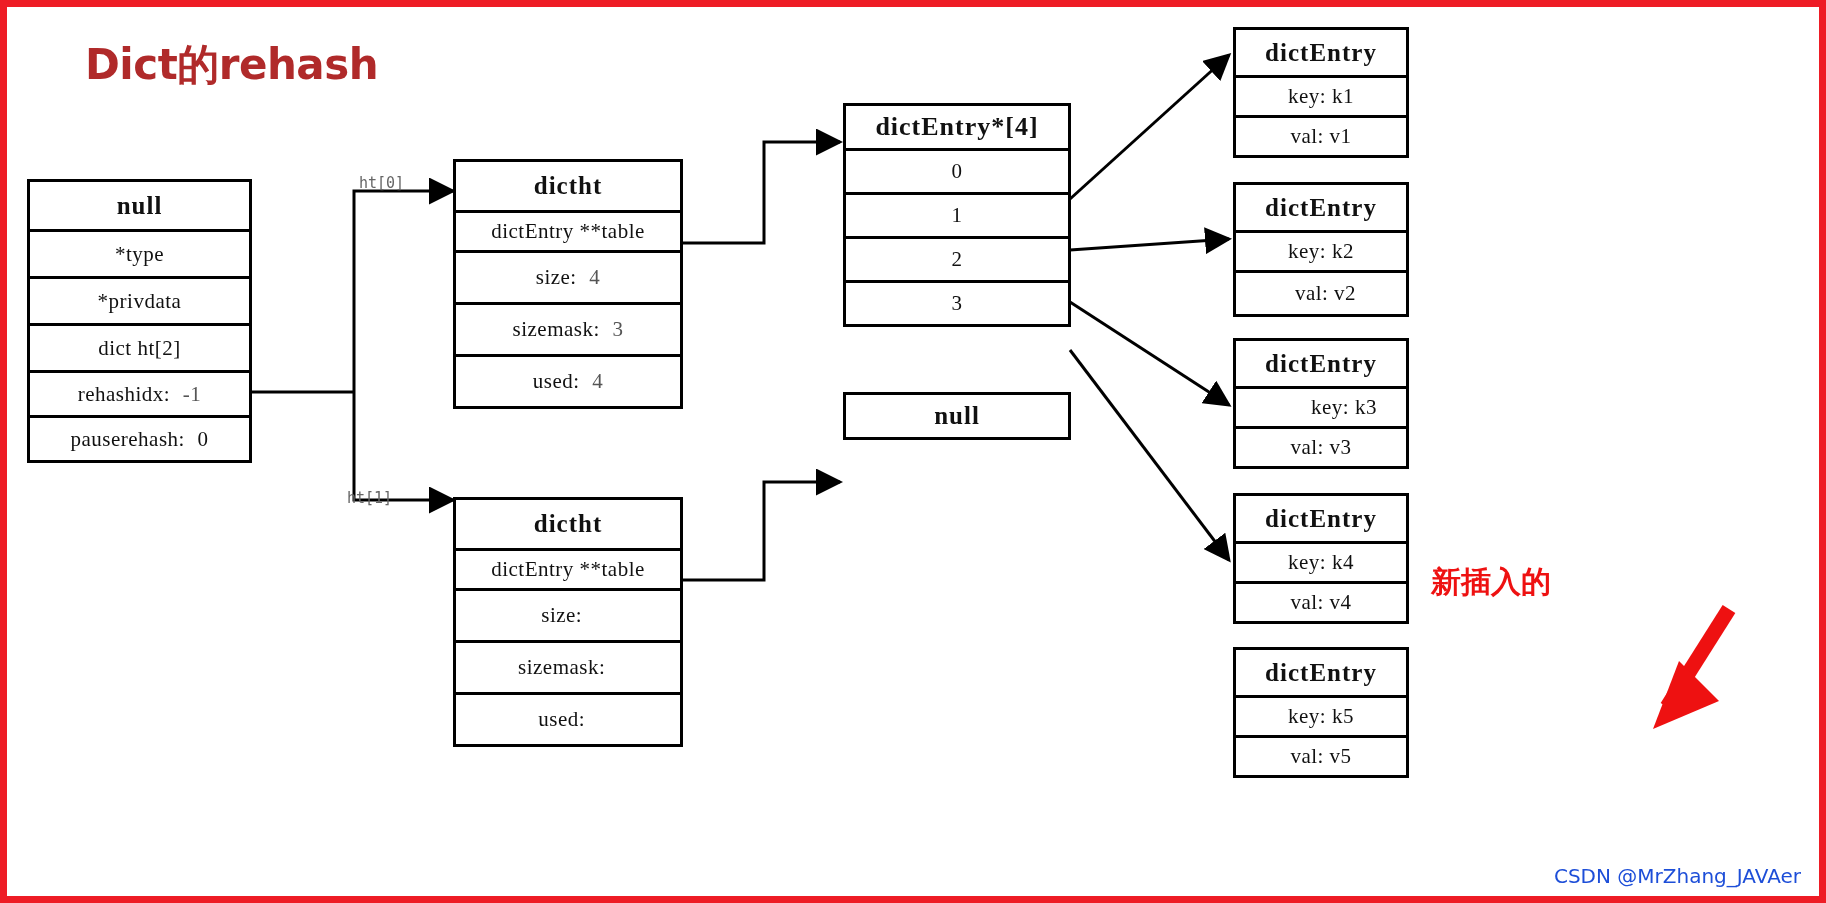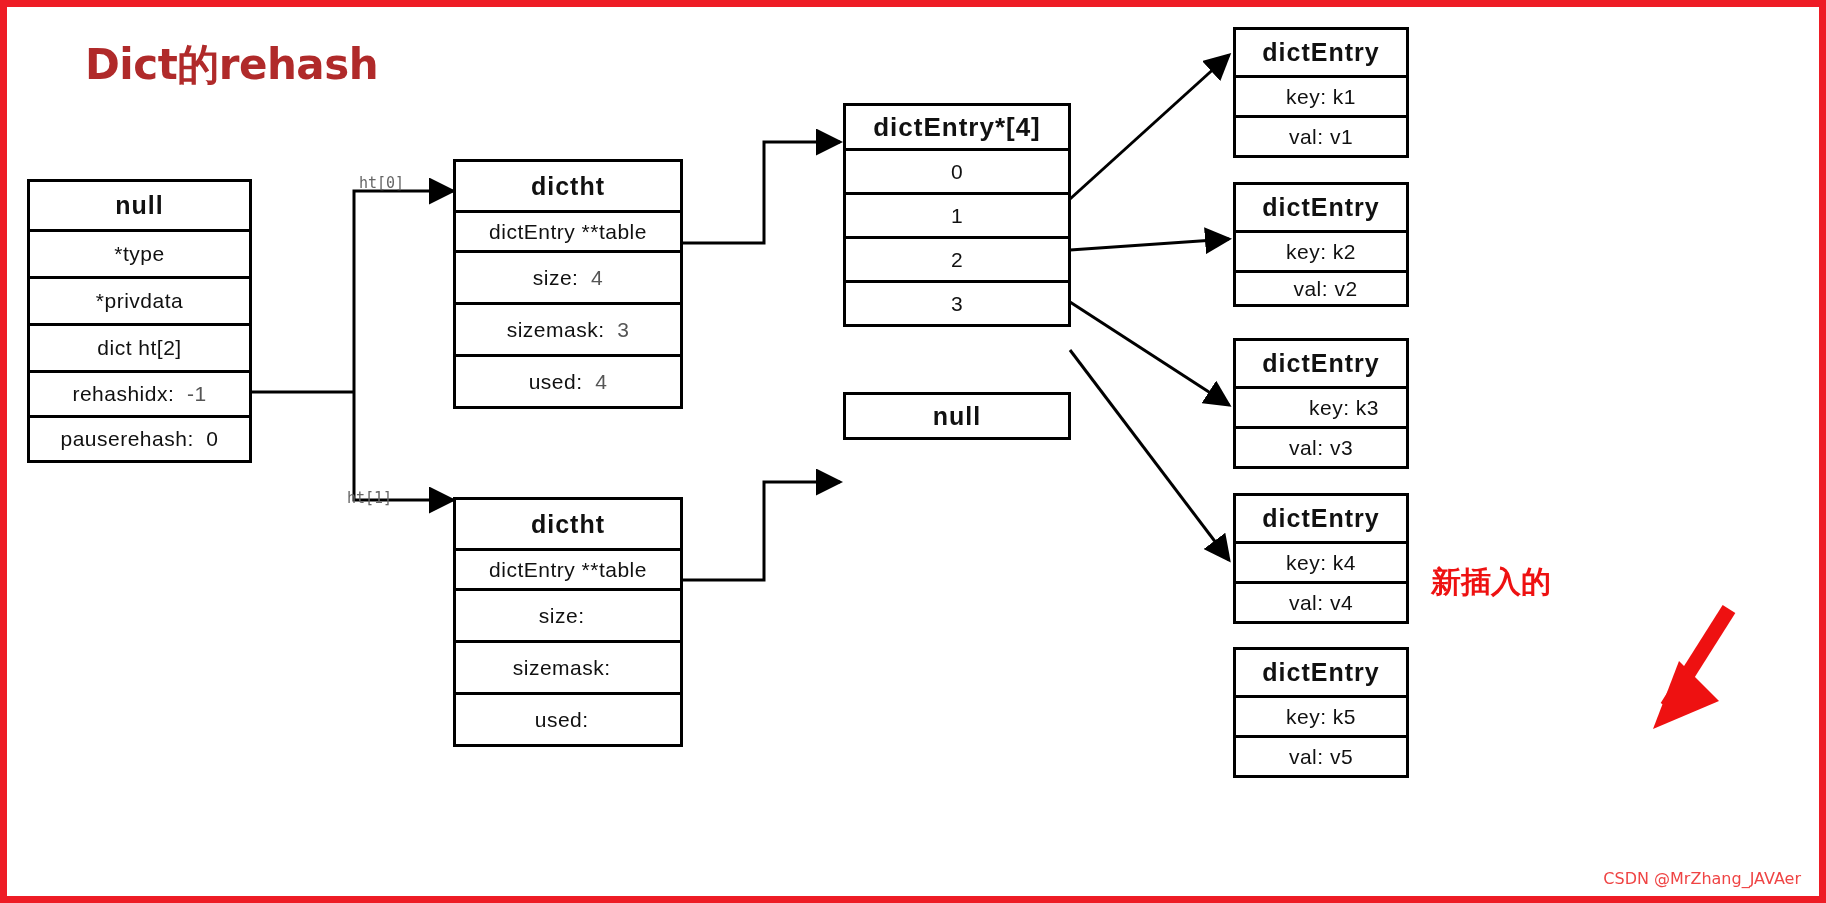--- a/index.html
+++ b/index.html
@@ -43,21 +43,21 @@
     background: #ffffff;
     border: 3px solid #000000;
     box-sizing: border-box;
   }
   .box .row {
     border-top: 3px solid #000000;
     box-sizing: border-box;
     display: flex;
     align-items: center;
     justify-content: center;
-    font-family: Liberation Sans, sans-serif;
+    font-family: Liberation Serif, serif;
     font-size: 21px;
     color: #111111;
     white-space: nowrap;
     letter-spacing: 0.5px;
   }
   .box .row.head {
     border-top: none;
     font-weight: bold;
     font-size: 25px;
     letter-spacing: 1px;
@@ -85,22 +85,22 @@
     white-space: nowrap;
     text-shadow:
       -2px -2px 0 #fff, 2px -2px 0 #fff, -2px 2px 0 #fff, 2px 2px 0 #fff,
       0 -2.5px 0 #fff, 0 2.5px 0 #fff, -2.5px 0 0 #fff, 2.5px 0 0 #fff;
   }
   .watermark {
     position: absolute;
     right: 18px;
     bottom: 8px;
     font-family: "DejaVu Sans", sans-serif;
-    font-size: 16px;
-    color: #ef4444;
+    font-size: 20px;
+    color: #1d4ed8;
     white-space: nowrap;
   }
 </style>
 </head>
 <body>
 
 <div id="canvas">
 
   <div class="title">Dict的rehash</div>
 
@@ -219,21 +219,21 @@
 
   <div class="box" style="left:1226px; top:20px; width:176px;">
     <div class="row head" style="height:45px;">dictEntry</div>
     <div class="row" style="height:40px;">key: k1</div>
     <div class="row" style="height:40px;">val: v1</div>
   </div>
 
   <div class="box" style="left:1226px; top:175px; width:176px;">
     <div class="row head" style="height:45px;">dictEntry</div>
     <div class="row" style="height:40px;">key: k2</div>
-    <div class="row" style="height:34px;padding-left:9px;">val: v2</div>
+    <div class="row" style="height:44px;padding-left:9px;">val: v2</div>
   </div>
 
   <div class="box" style="left:1226px; top:331px; width:176px;">
     <div class="row head" style="height:45px;">dictEntry</div>
     <div class="row" style="height:40px;padding-left:46px;">key: k3</div>
     <div class="row" style="height:40px;">val: v3</div>
   </div>
 
   <div class="box" style="left:1226px; top:486px; width:176px;">
     <div class="row head" style="height:45px;">dictEntry</div>

